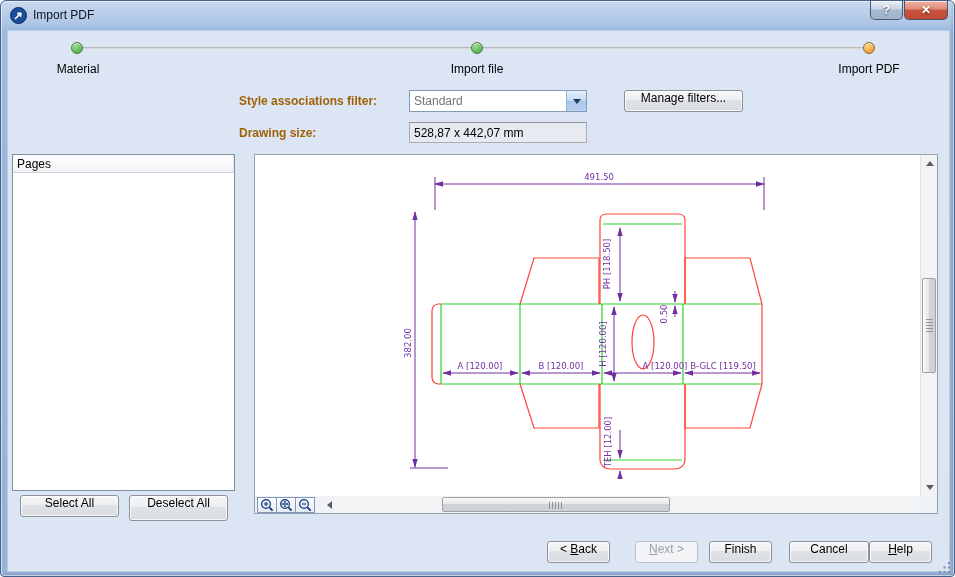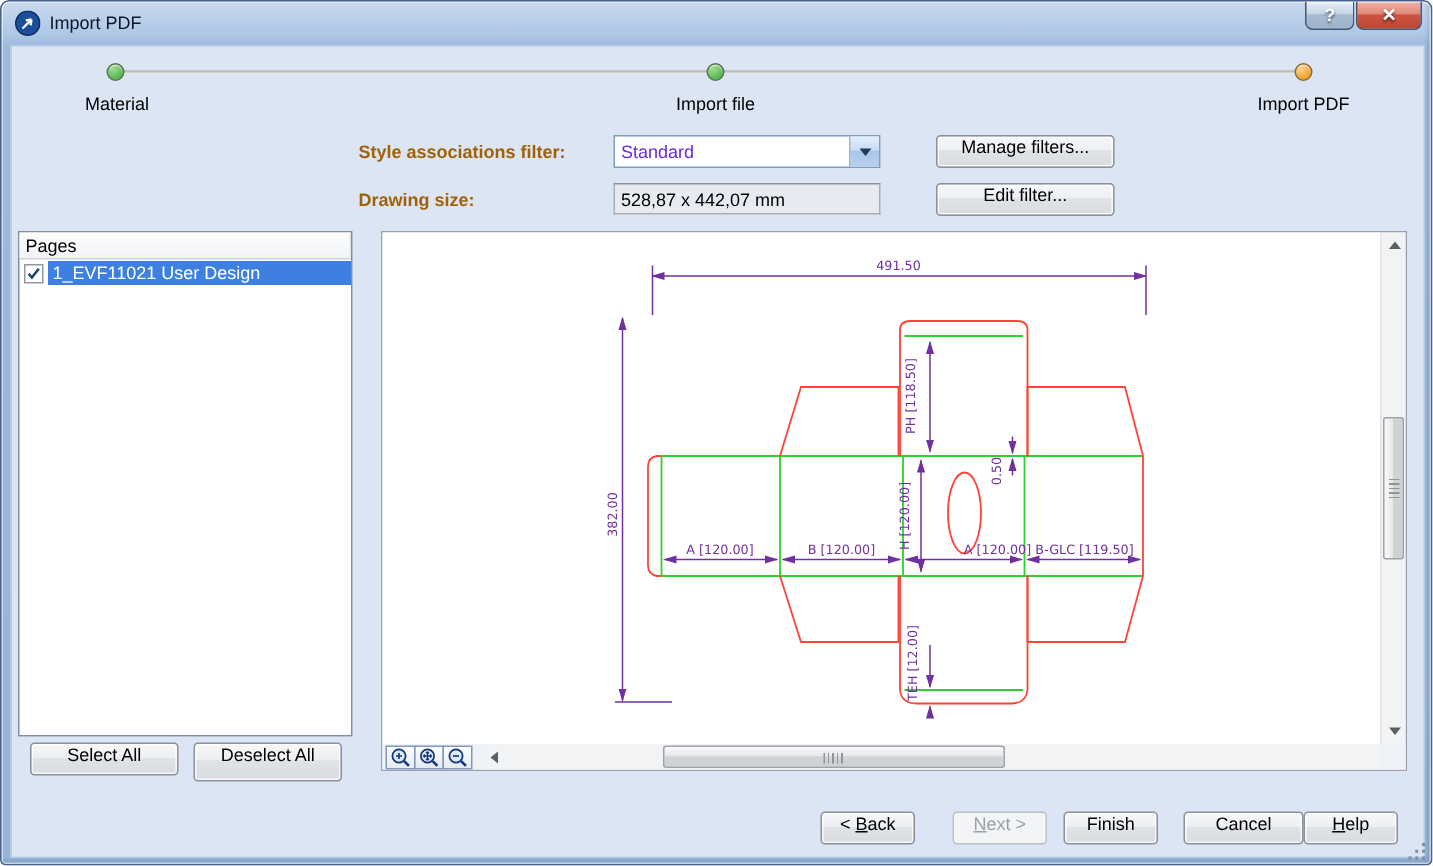--- a/index.html
+++ b/index.html
@@ -35,21 +35,21 @@
   .wiz-dot{ position:absolute; top:11px; width:12px; height:12px; border-radius:50%;
     border:1px solid #57704f; box-shadow:inset 0 1px 1px rgba(255,255,255,.7); }
   .wiz-dot.done{ background:radial-gradient(circle at 35% 30%,#9fdd8f,var(--step_done) 70%); }
   .wiz-dot.current{ background:radial-gradient(circle at 35% 30%,#ffd28a,var(--step_current) 70%); border-color:#8a6a2f; }
   .wiz-label{ position:absolute; top:31px; font-size:12px; color:#000; transform:translateX(-50%); white-space:nowrap; }
 
   
   .form-label{ position:absolute; font-size:12px; color:#a16207;font-weight:bold; }
   .combo{ position:absolute; left:401px; top:59px; width:178px; height:22px; background:#fff;
     border:1px solid #7f9db9; display:flex; align-items:center; }
-  .combo-text{ flex:1; font-size:12px; padding-left:4px; color:#6d28d9; }
+  .combo-text{ flex:1; font-size:12px; padding-left:4px; color:#737373; }
   .combo-btn{ width:20px; height:20px; border-left:1px solid #9ab0cc;
     background:linear-gradient(#e3effd,#c7dcf5 45%,#a9c6ea 50%,#b7d0ee);
     display:flex; align-items:center; justify-content:center; }
   .combo-arrow{ width:0; height:0; border-left:4px solid transparent; border-right:4px solid transparent; border-top:5px solid #1e3c5c; }
   .readonly-field{ position:absolute; left:401px; top:91px; width:178px; height:21px;
     background:#e7ebf1; border:1px solid #abadb3; border-top-color:#8f9299;
     font-size:12px; color:#000; display:flex; align-items:center; padding-left:4px; }
 
   .win-btn{ position:absolute; display:flex; justify-content:center;
     font-size:12px; color:#000; border:1px solid #8c9099; border-radius:3px;
@@ -140,32 +140,23 @@
       <div class="combo-btn">
         <div class="combo-arrow"></div>
       </div>
     </div>
     <div class="win-btn" style="left:616px; top:59px; width:119px; height:22px">
       <span>Manage filters...</span>
     </div>
 
     <div class="form-label" style="left:231px; top:95px">Drawing size:</div>
     <div class="readonly-field">528,87 x 442,07 mm</div>
-    <div class="win-btn" style="left:616px; top:91px; width:119px; height:22px">
-      <span>Edit filter...</span>
-    </div>
 
     <div class="pages-panel">
       <div class="pages-header">Pages</div>
-      <div class="page-row">
-        <svg class="page-check" viewBox="0 0 13 13">
-          <path d="M2.5,6.5 L5,9.5 L10.5,2.5" stroke="#1a3f7a" stroke-width="2" fill="none"></path>
-        </svg>
-        <div class="page-label">1_EVF11021 User Design</div>
-      </div>
     </div>
     <div class="win-btn" style="left:12px; top:464px; width:99px; height:22px">
       <span>Select All</span>
     </div>
     <div class="win-btn" style="left:121px; top:464px; width:99px; height:26px">
       <span>Deselect All</span>
     </div>
 
     <div class="preview">
       <svg class="canvas" viewBox="253 153 665 341">

